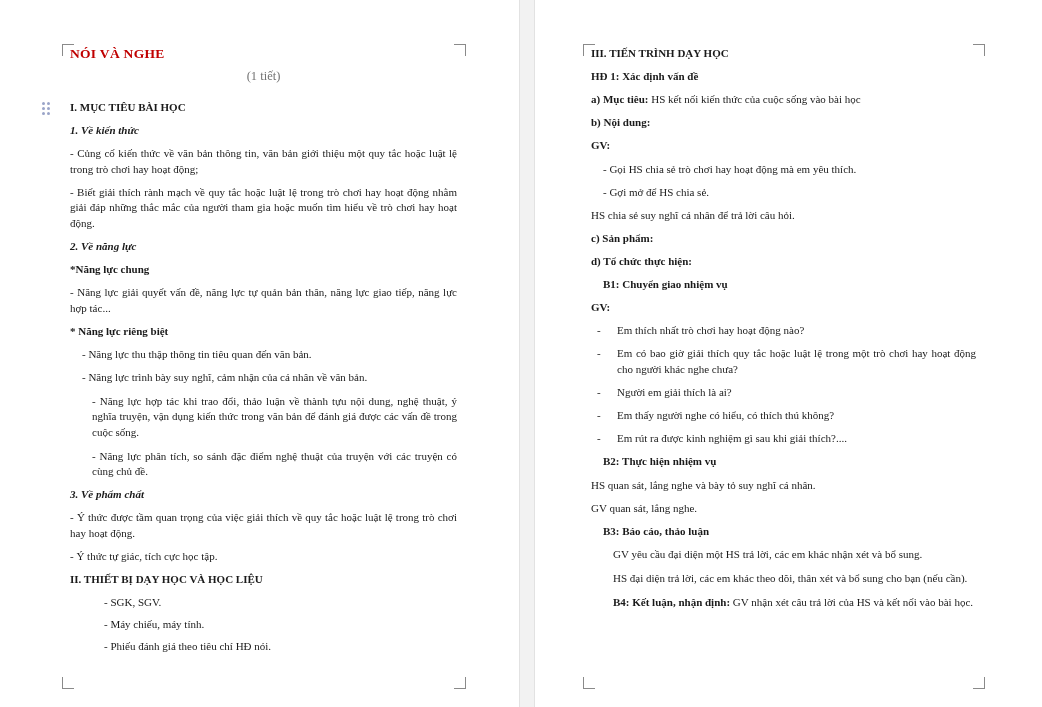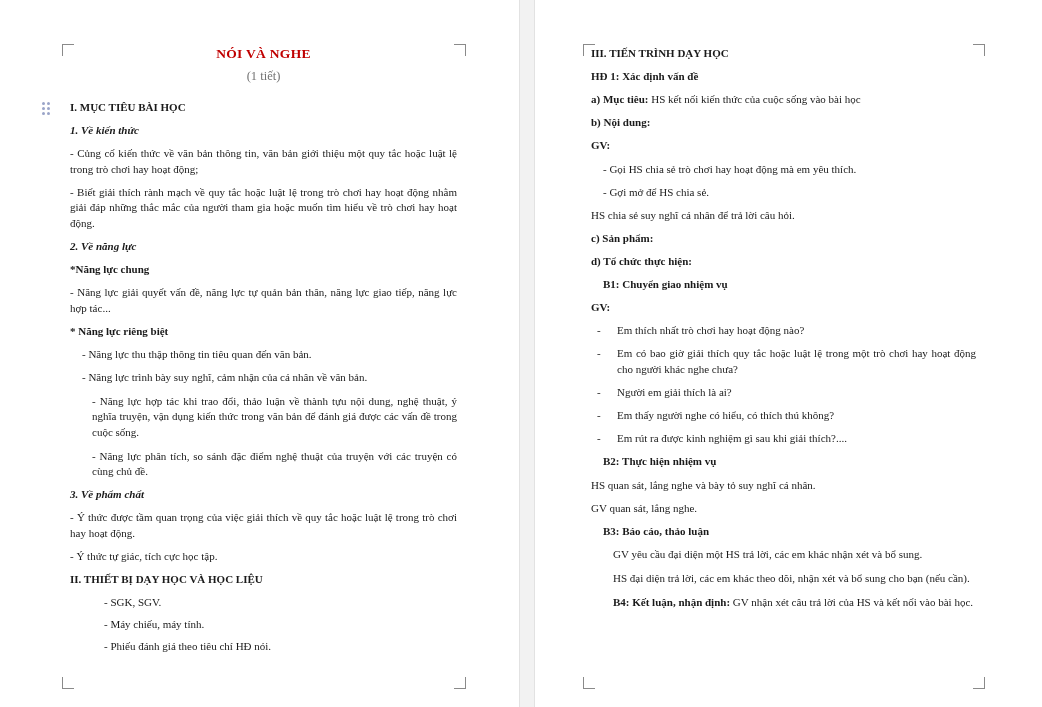--- a/index.html
+++ b/index.html
@@ -81,21 +81,21 @@
   }
   .drag-handle i {
     display: block;
     width: 3px;
     height: 3px;
     background: #9aa4c8;
     border-radius: 50%;
   }
 
   .doc-title {
-    text-align: center;
+    text-align: left;
     color: #c00000;
     font-weight: bold;
     font-size: 13.5px;
     letter-spacing: 0.3px;
     margin: 0 0 6px 0;
   }
   .doc-subtitle {
     text-align: center;
     color: #737373;
     font-size: 12.5px;
@@ -193,17 +193,17 @@
     <p class="hang"><span class="dash">-</span><span>Em có bao giờ giải thích quy tắc hoặc luật lệ trong một trò chơi hay hoạt động cho người khác nghe chưa?</span></p>
     <p class="hang"><span class="dash">-</span><span>Người em giải thích là ai?</span></p>
     <p class="hang"><span class="dash">-</span><span>Em thấy người nghe có hiểu, có thích thú không?</span></p>
     <p class="hang"><span class="dash">-</span><span>Em rút ra được kinh nghiệm gì sau khi giải thích?....</span></p>
 
     <p class="b ind2">B2: Thực hiện nhiệm vụ</p>
     <p class="ind1">HS quan sát, lắng nghe và bày tỏ suy nghĩ cá nhân.</p>
     <p class="ind1">GV quan sát, lắng nghe.</p>
     <p class="b ind2">B3: Báo cáo, thảo luận</p>
     <p class="ind3">GV yêu cầu đại diện một HS trả lời, các em khác nhận xét và bổ sung.</p>
-    <p class="ind3">HS đại diện trả lời, các em khác theo dõi, nhận xét và bổ sung cho bạn (nếu cần).</p>
+    <p class="ind3">HS đại diện trả lời, các em khác theo dõi, thân xét và bổ sung cho bạn (nếu cần).</p>
     <p class="ind3"><span class="b">B4: Kết luận, nhận định:</span><span> GV nhận xét câu trả lời của HS và kết nối vào bài học.</span></p>
   </div>
 
 </div>
 
 </body></html>

